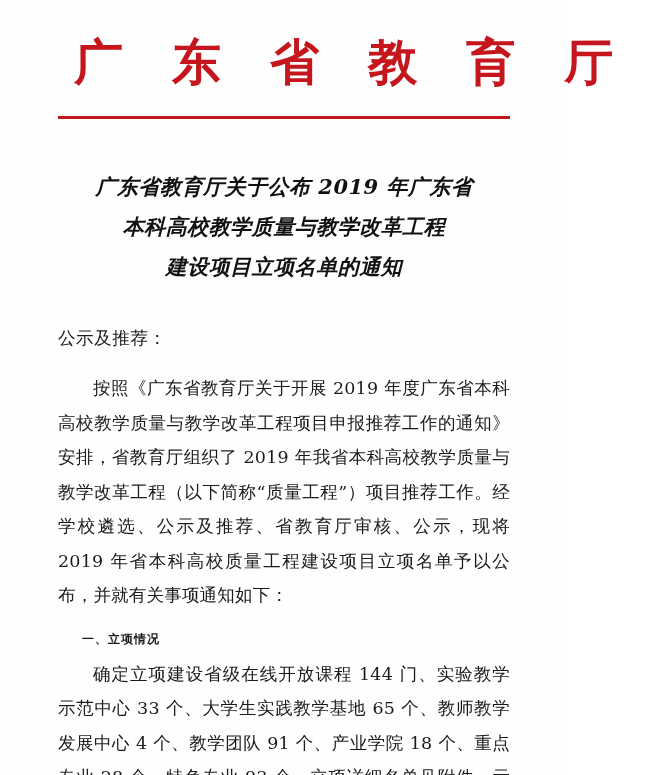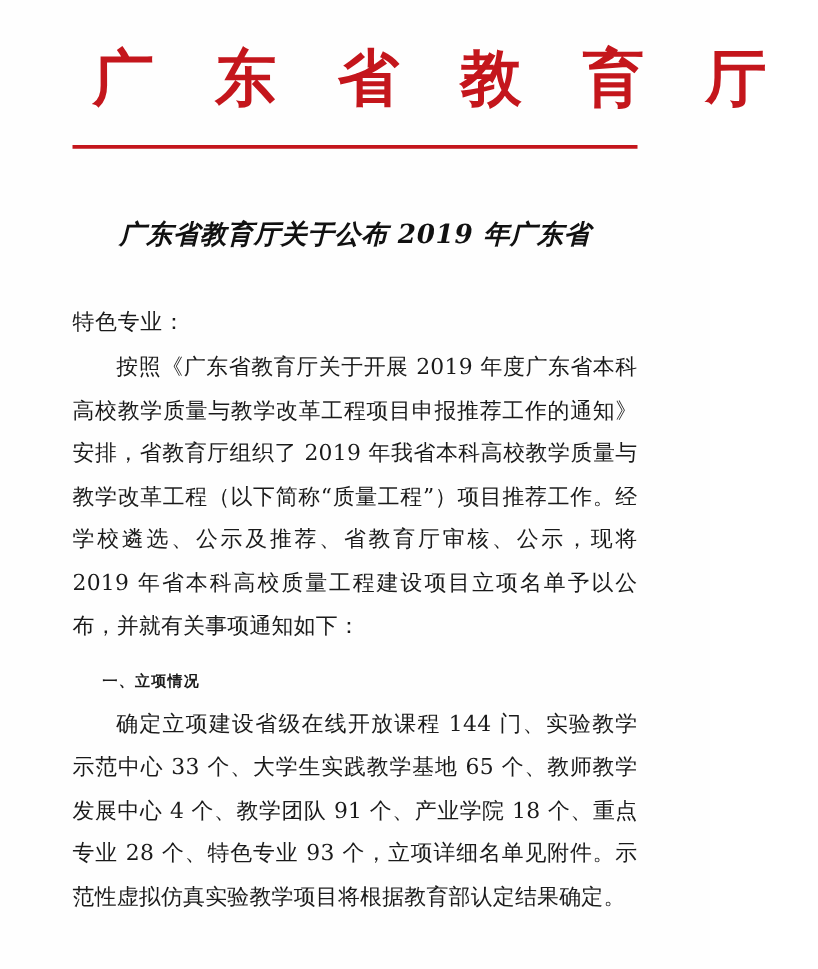--- a/index.html
+++ b/index.html
@@ -80,39 +80,41 @@
   }
   .section-heading {
     font-size: 12px;
     line-height: 36px;
     letter-spacing: 1px;
     font-weight: bold;
     text-indent: 2em;
     margin: 8px 0 0 0;
   }
   .para-tight {
-    margin-top: 2px;
+    margin-top: 16px;
   }
 </style>
 </head>
 <body>
 
 <div class="page">
 
   <div class="letterhead">
     <div class="letterhead-title">广 东 省 教 育 厅</div>
     <div class="letterhead-rule"></div>
   </div>
 
   <div class="doc-title">
     <div class="doc-title-line">广东省教育厅关于公布 2019 年广东省</div>
+    <div class="doc-title-line">本科高校教学质量与教学改革工程</div>
+    <div class="doc-title-line">建设项目立项名单的通知</div>
   </div>
 
   <div class="body-block">
-    <div class="salutation">特色专业：</div>
+    <div class="salutation">公示及推荐：</div>
 
     <p class="para para-tight">按照《广东省教育厅关于开展 2019 年度广东省本科高校教学质量与教学改革工程项目申报推荐工作的通知》安排，省教育厅组织了 2019 年我省本科高校教学质量与教学改革工程（以下简称“质量工程”）项目推荐工作。经学校遴选、公示及推荐、省教育厅审核、公示，现将 2019 年省本科高校质量工程建设项目立项名单予以公布，并就有关事项通知如下：</p>
 
     <p class="section-heading">一、立项情况</p>
 
     <p class="para">确定立项建设省级在线开放课程 144 门、实验教学示范中心 33 个、大学生实践教学基地 65 个、教师教学发展中心 4 个、教学团队 91 个、产业学院 18 个、重点专业 28 个、特色专业 93 个，立项详细名单见附件。示范性虚拟仿真实验教学项目将根据教育部认定结果确定。</p>
   </div>
 
 </div>
 

